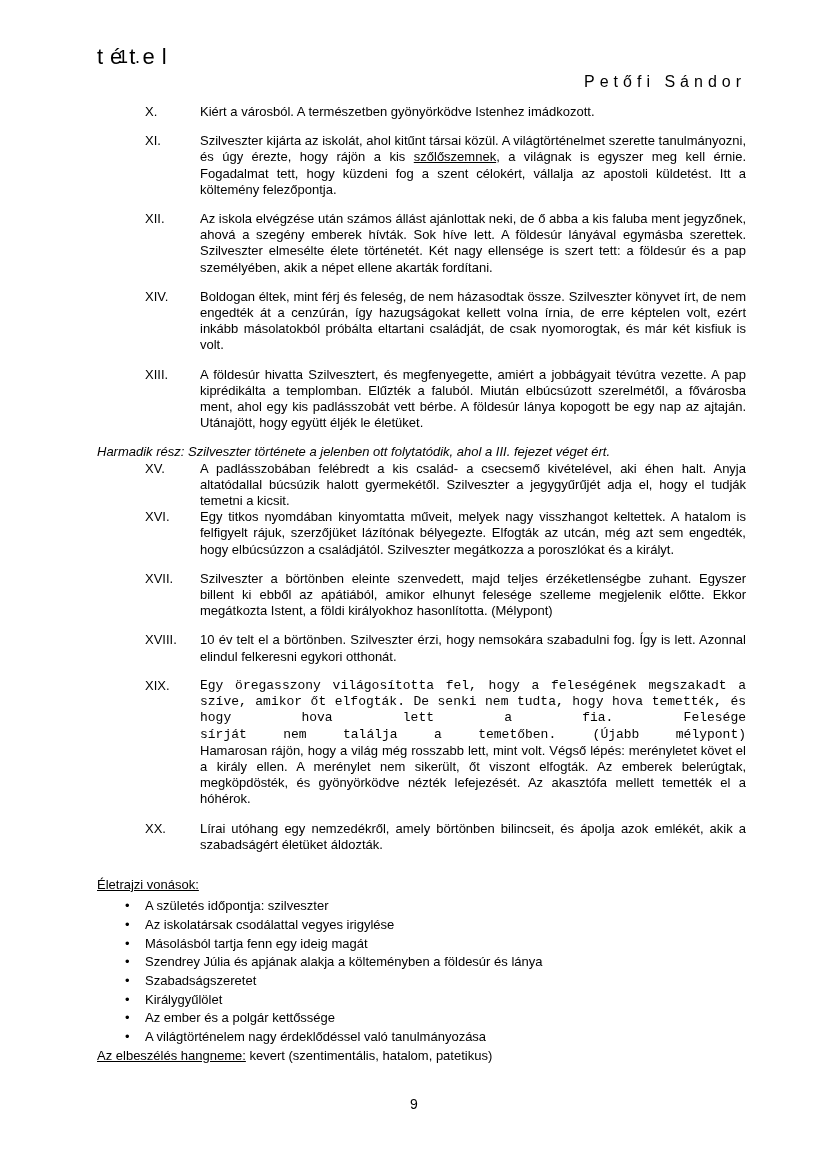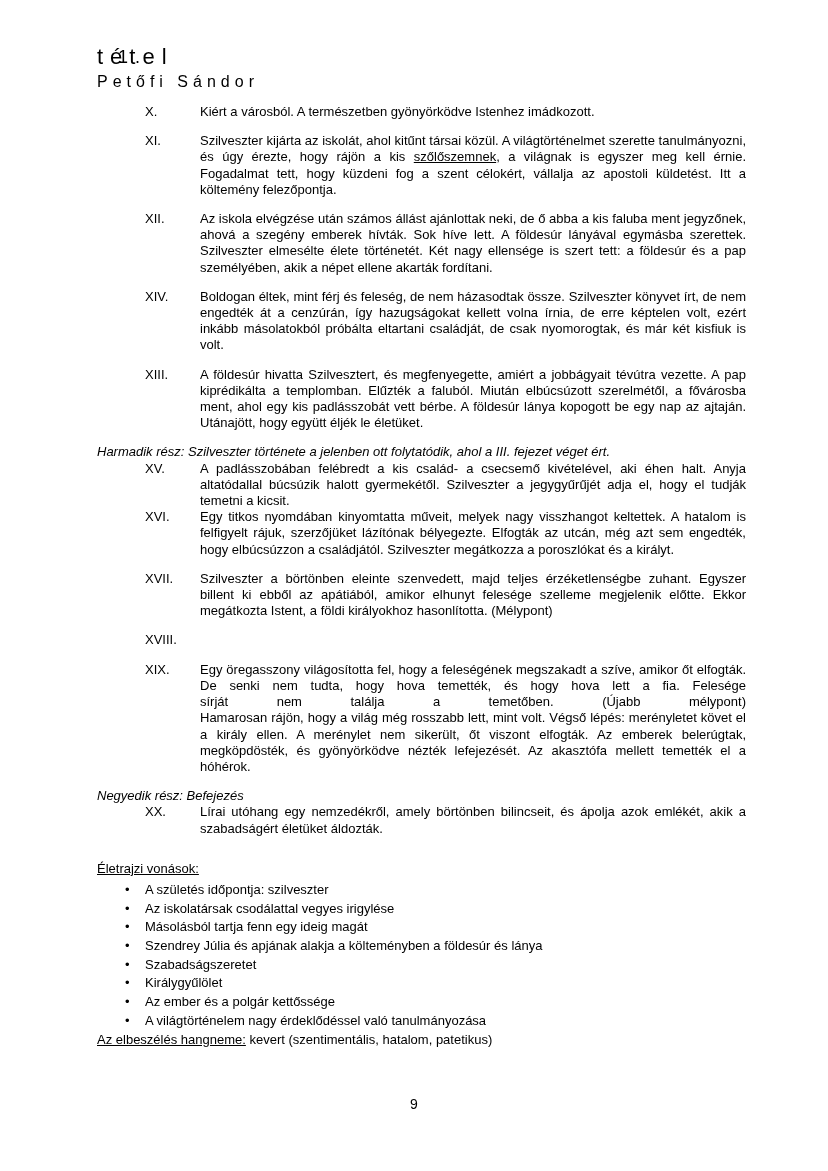--- a/index.html
+++ b/index.html
@@ -11,27 +11,27 @@
     font-family:"Liberation Sans", sans-serif;
     color:#000;
     font-size:13px;
     line-height:16.2px;
   }
   .content{padding:46px 82px 0 97px;}
   
   .doc-header{position:relative;margin-bottom:12px;}
   .h-num{position:absolute;left:21px;top:0;font-size:18px;letter-spacing:7px;line-height:22px;}
   .h-title{text-align:left;font-size:22px;letter-spacing:7px;line-height:22px;}
-  .h-author{font-size:16px;letter-spacing:5px;line-height:21px;margin-top:3px;}
+  .h-author{text-align:right;font-size:16px;letter-spacing:5px;line-height:21px;margin-top:3px;}
   
   .item{display:flex;margin-bottom:13px;}
   .item.tight{margin-bottom:0;justify-content:space-between;}
   .num{width:55px;margin-left:48px;flex:none;}
   .txt{flex:1;text-align:justify;}
-  .just-last{text-align:justify;text-align-last:justify;}
+  .just-last{text-align:justify;text-align-last:justify;font-family:Liberation Mono, monospace;}
   .u{text-decoration:underline;margin-top:18px;}
   
   .part-heading{font-style:italic;margin-bottom:0;}
   
   .bio{margin-top:24px;}
   .bio-heading{text-decoration:underline;margin-bottom:5px;}
   .bullet-row{display:flex;margin-left:28px;margin-bottom:2.5px;}
   .bullet-dot{width:20px;flex:none;}
   .bullet-text{flex:1;}
   .narration{margin-top:3px;}
@@ -87,32 +87,32 @@
       <div class="txt">Egy titkos nyomdában kinyomtatta műveit, melyek nagy visszhangot keltettek. A hatalom is felfigyelt rájuk, szerzőjüket lázítónak bélyegezte. Elfogták az utcán, még azt sem engedték, hogy elbúcsúzzon a családjától. Szilveszter megátkozza a poroszlókat és a királyt.</div>
     </div>
 
     <div class="item">
       <span class="num">XVII.</span>
       <div class="txt">Szilveszter a börtönben eleinte szenvedett, majd teljes érzéketlenségbe zuhant. Egyszer billent ki ebből az apátiából, amikor elhunyt felesége szelleme megjelenik előtte. Ekkor megátkozta Istent, a földi királyokhoz hasonlította. (Mélypont)</div>
     </div>
 
     <div class="item">
       <span class="num">XVIII.</span>
+      <div class="txt">10 év telt el a börtönben. Szilveszter érzi, hogy nemsokára szabadulni fog. Így is lett. Azonnal elindul felkeresni egykori otthonát.</div>
     </div>
 
     <div class="item">
       <span class="num">XIX.</span>
       <div class="txt">
         <div class="just-last">Egy öregasszony világosította fel, hogy a feleségének megszakadt a szíve, amikor őt elfogták. De senki nem tudta, hogy hova temették, és hogy hova lett a fia. Felesége</div>
         <div class="just-last">sírját nem találja a temetőben. (Újabb mélypont)</div>
         <div>Hamarosan rájön, hogy a világ még rosszabb lett, mint volt. Végső lépés: merényletet követ el a király ellen. A merénylet nem sikerült, őt viszont elfogták. Az emberek belerúgtak, megköpdösték, és gyönyörködve nézték lefejezését. Az akasztófa mellett temették el a hóhérok.</div>
       </div>
     </div>
 
-    <div class="part-heading">Negyedik rész: Befejezés</div>
 
     <div class="item">
       <span class="num">XX.</span>
       <div class="txt">Lírai utóhang egy nemzedékről, amely börtönben bilincseit, és ápolja azok emlékét, akik a szabadságért életüket áldozták.</div>
     </div>
 
     <div class="bio">
       <div class="bio-heading">Életrajzi vonások:</div>
 
       <div class="bullet-row">

